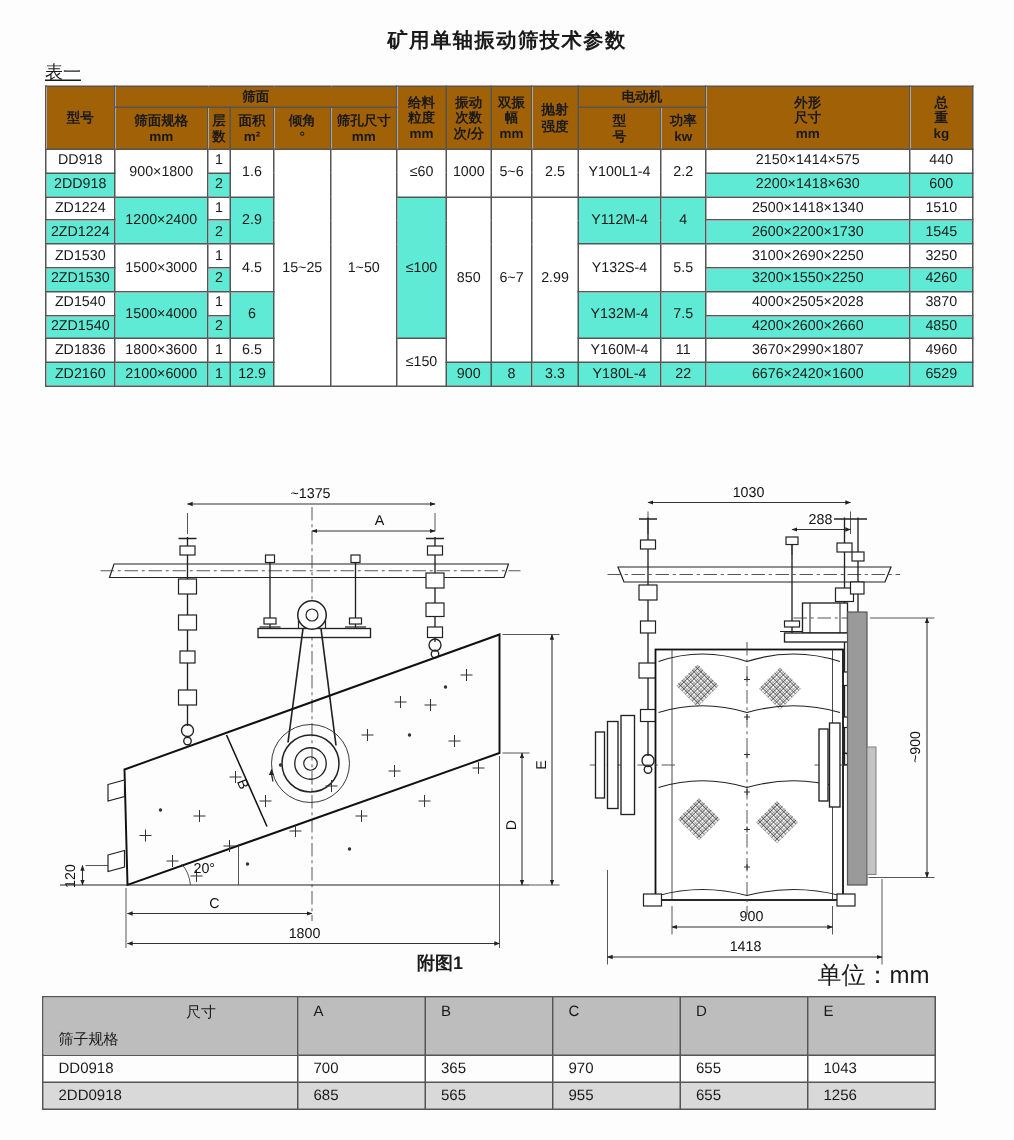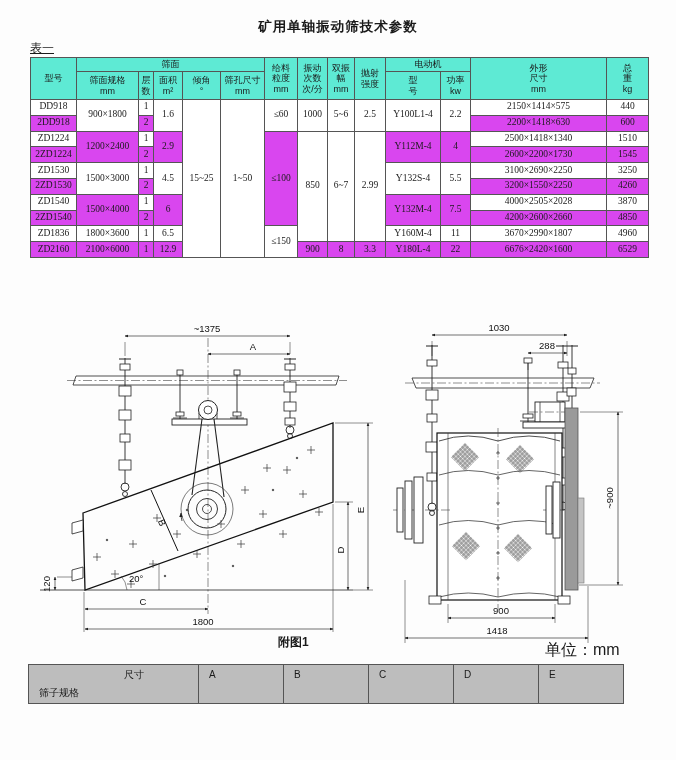--- a/index.html
+++ b/index.html
@@ -7,25 +7,25 @@
        font-family:"Liberation Sans","DejaVu Sans",sans-serif;color:#1a1a1a;
        -webkit-font-smoothing:antialiased;}
   .abs{position:absolute;}
   #title{top:18px;left:0;width:676px;text-align:center;font-size:13.5px;font-weight:bold;letter-spacing:1px;}
   #t1-label{top:40px;left:30px;font-size:12px;text-decoration:underline;}
   
   table.t1{position:absolute;top:57px;left:30px;width:618px;border-collapse:collapse;table-layout:fixed;
            border:1.5px solid #333;}
   .t1 th,.t1 td{border:1px solid #555;padding:0;text-align:center;vertical-align:middle;
                 overflow:hidden;background:#fff;}
-  .t1 th{font-size:9px;font-weight:normal;line-height:1.12;background:#5eead4;white-space:pre-line;}
+  .t1 th{font-size:9px;font-weight:bold;line-height:1.12;background:#a16207;white-space:pre-line;}
   .t1 td{font-size:9.5px;line-height:1.05;}
   .t1 tr.hr1{height:14px;} .t1 tr.hr2{height:28px;}
-  .t1 tbody tr{height:15.8px;font-family:Liberation Serif, serif;}
-  .t1 td.g{background:#d946ef;margin-left:21px;}
+  .t1 tbody tr{height:15.8px;}
+  .t1 td.g{background:#5eead4;margin-left:21px;}
   
   #fig1{top:318px;left:35px;} #fig2{top:318px;left:393px;}
   #fig1-caption{top:634px;left:278px;font-size:12px;font-weight:bold;}
   #unit-label{top:640px;left:545px;font-size:16px;}
   
   table.t2{position:absolute;top:664px;left:28px;width:595px;border-collapse:collapse;table-layout:fixed;
            border:1.5px solid #444;}
   .t2 th,.t2 td{border:1px solid #555;font-weight:normal;font-size:10px;padding:0 0 0 10px;text-align:left;
                 vertical-align:top;}
   .t2 thead tr{height:39px;} .t2 tbody tr{height:18px;}
@@ -502,14 +502,30 @@
         <span class="c-bot">筛子规格</span>
       </th>
       <th>A</th>
       <th>B</th>
       <th>C</th>
       <th>D</th>
       <th>E</th>
     </tr>
   </thead>
   <tbody>
+    <tr>
+      <td>DD0918</td>
+      <td>700</td>
+      <td>365</td>
+      <td>970</td>
+      <td>655</td>
+      <td>1043</td>
+    </tr>
+    <tr class="alt">
+      <td>2DD0918</td>
+      <td>685</td>
+      <td>565</td>
+      <td>955</td>
+      <td>655</td>
+      <td>1256</td>
+    </tr>
   </tbody>
 </table>
 
 </body></html>

